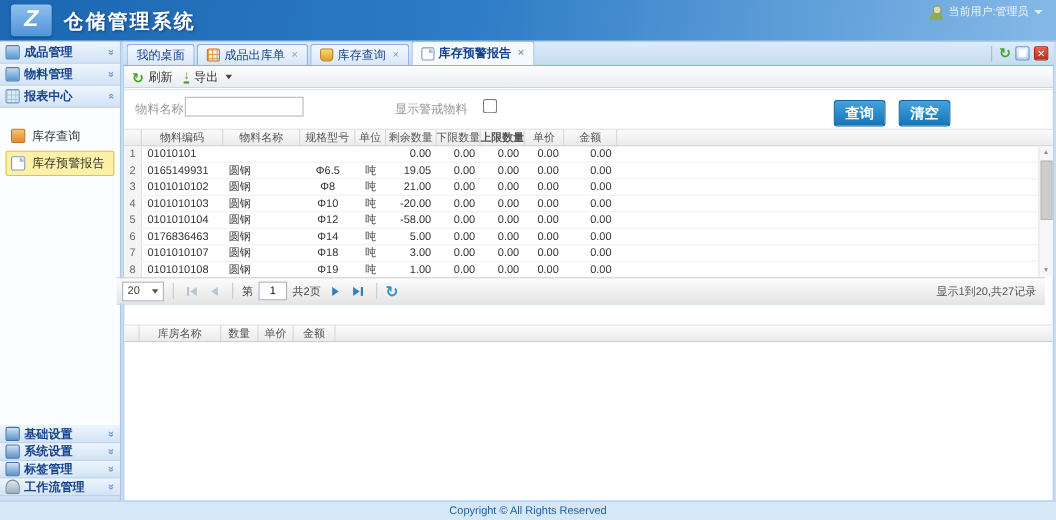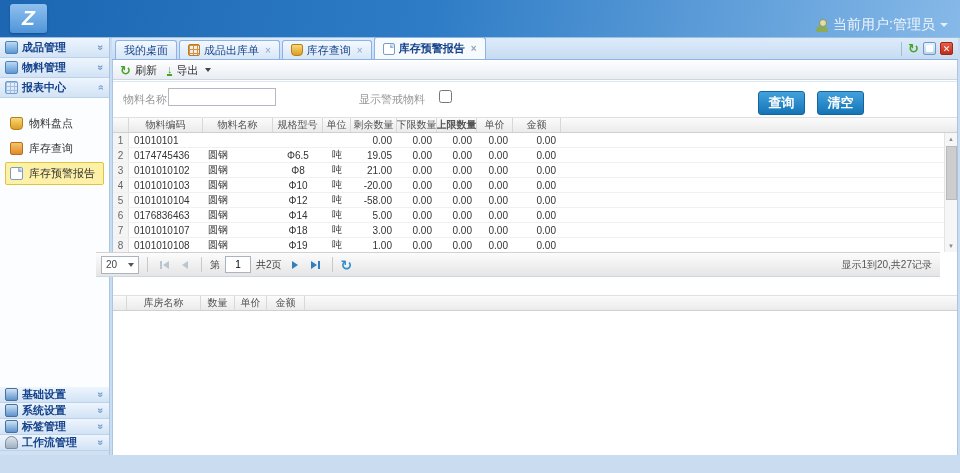--- a/index.html
+++ b/index.html
@@ -9,22 +9,22 @@
 
   
   .header{position:absolute;left:0;top:0;width:960px;height:38px;
     background:linear-gradient(100deg,#1c66b2 0%,#2e7cc6 45%,#86b9e8 100%);
     border-bottom:1px solid #9cc0e2}
   .logo{position:absolute;left:10px;top:4px;width:37px;height:29px;border-radius:3px;
     background:linear-gradient(180deg,#8fc0ef,#4f95d9);color:#fff;font-weight:bold;font-style:italic;
     font-size:21px;text-align:center;line-height:28px;box-shadow:0 1px 2px rgba(0,30,80,.35)}
   .app-title{position:absolute;left:58px;top:7px;color:#fff;font-size:18px;font-weight:bold;
     letter-spacing:2px;text-shadow:1px 1px 2px rgba(0,20,70,.45)}
-  .user-box{position:absolute;right:12px;top:16px;display:flex;align-items:center;gap:5px;
-    color:#eef5fc;font-size:14px;cursor:pointer}
+  .user-box{position:absolute;right:12px;top:4px;display:flex;align-items:center;gap:5px;
+    color:#eef5fc;font-size:10px;cursor:pointer}
   .ic-user{position:relative;width:12px;height:13px;display:inline-block}
   .ic-user::before{content:"";position:absolute;left:3px;top:0;width:6px;height:6px;border-radius:50%;
     background:#e8d9ae;border:1px solid #7c9b50}
   .ic-user::after{content:"";position:absolute;left:0;bottom:0;width:12px;height:6px;
     border-radius:6px 6px 2px 2px;background:#8cab57}
   .caret-down{width:0;height:0;border-top:4px solid #e3eefa;border-left:4px solid transparent;border-right:4px solid transparent}
 
   
   .sidebar{position:absolute;left:0;top:38px;width:110px;height:417px;display:flex;flex-direction:column;
     background:#cfe1f3;border-right:1px solid #aac6e4}
@@ -116,21 +116,21 @@
   .grid-row{display:flex;height:15px;border-bottom:1px solid #f0f0f0;font-size:10px;color:#333;cursor:pointer}
   .gc{display:flex;align-items:center;padding:0 5px;flex:none;white-space:nowrap;overflow:hidden}
   .gc.right{justify-content:flex-end}
   .gc.center{justify-content:center;padding:0 1px}
   .gc.rownum{background:#f4f4f4;border-right:1px solid #e2e2e2;color:#666;justify-content:center;padding:0}
   .scrollbar{position:absolute;right:0;top:0;width:13px;height:119px;background:#f6f6f6;border-left:1px solid #e4e4e4;cursor:pointer}
   .sb-arrow{position:absolute;left:0;width:12px;height:12px;text-align:center;font-size:6px;color:#8b8b8b;line-height:12px}
   .sb-thumb{position:absolute;left:1px;top:13px;width:11px;height:54px;background:#cdcdcd;border:1px solid #b9b9b9;cursor:grab}
 
   
-  .pagebar{position:absolute;left:96px;top:252px;width:844px;height:25px;
+  .pagebar{position:absolute;left:106px;top:252px;width:844px;height:25px;
     background:linear-gradient(180deg,#fcfcfc,#e5e5e5);border-top:1px solid #d2d2d2;border-bottom:1px solid #ccd7e3;
     display:flex;align-items:center;gap:5px;padding:0 5px;font-size:10px;color:#444}
   .ps-select{width:38px;height:18px;border:1px solid #a9b4c0;background:#fff;display:flex;
     align-items:center;justify-content:space-between;padding:0 4px;cursor:pointer}
   .ps-caret{width:0;height:0;border-top:4px solid #555;border-left:3px solid transparent;border-right:3px solid transparent}
   .pg-sep{width:1px;height:15px;background:#c9c9c9;margin:0 3px}
   .pg-btn{width:16px;height:16px;display:flex;align-items:center;justify-content:center;gap:1px;cursor:pointer}
   .bar{width:2px;height:8px}
   .t-l{width:0;height:0;border-top:4px solid transparent;border-bottom:4px solid transparent;border-right:6px solid}
   .t-r{width:0;height:0;border-top:4px solid transparent;border-bottom:4px solid transparent;border-left:6px solid}
@@ -153,20 +153,21 @@
     border-top:1px solid #aecbe8;display:flex;align-items:center;justify-content:center;
     color:#1d5fa8;font-size:10px}
 </style>
 </head>
 <body>
 
 <div id="app">
 
   <div class="header">
     <div class="logo">Z</div>
+    <div class="app-title">仓储管理系统</div>
     <div class="user-box">
       <span class="ic-user"></span>
       <span>当前用户:管理员</span>
       <span class="caret-down"></span>
     </div>
   </div>
 
   <div class="sidebar">
     <div id="side-top" style="display:contents"><div class="side-group">
           <span class="ico ic-box-blue"></span>
@@ -175,24 +176,20 @@
         </div><div class="side-group">
           <span class="ico ic-box-blue"></span>
           <span>物料管理</span>
           <span class="chev">»</span>
         </div><div class="side-group">
           <span class="ico ic-grid-blue"></span>
           <span>报表中心</span>
           <span class="chev up">»</span>
         </div></div>
     <div class="side-panel" id="side-panel">
-        <div class="side-item">
-          <span class="ico ic-basket"></span>
-          <span>物料盘点</span>
-        </div>
         <div class="side-item">
           <span class="ico ic-stack-orange"></span>
           <span>库存查询</span>
         </div>
         <div class="side-item selected">
           <span class="ico ic-doc"></span>
           <span>库存预警报告</span>
         </div>
       </div>
     <div id="side-bottom" style="display:contents"><div class="side-group small">
@@ -284,21 +281,21 @@
           <div class="gc center" style="width: 50px;"></div>
           <div class="gc center" style="width: 28px;"></div>
           <div class="gc right" style="width: 46px;">0.00</div>
           <div class="gc right" style="width: 40px;">0.00</div>
           <div class="gc right" style="width: 40px;">0.00</div>
           <div class="gc right" style="width: 36px;">0.00</div>
           <div class="gc right" style="width: 48px;">0.00</div>
         </div>
         <div class="grid-row">
           <div class="gc rownum" style="width: 16px;">2</div>
-          <div class="gc" style="width: 74px;">0174745436</div>
+          <div class="gc" style="width: 74px;">0165149931</div>
           <div class="gc" style="width: 70px;">圆钢</div>
           <div class="gc center" style="width: 50px;">Φ6.5</div>
           <div class="gc center" style="width: 28px;">吨</div>
           <div class="gc right" style="width: 46px;">19.05</div>
           <div class="gc right" style="width: 40px;">0.00</div>
           <div class="gc right" style="width: 40px;">0.00</div>
           <div class="gc right" style="width: 36px;">0.00</div>
           <div class="gc right" style="width: 48px;">0.00</div>
         </div>
         <div class="grid-row">
@@ -412,14 +409,17 @@
 
   <div class="detail-grid grid-header" id="detail-header">
       <div class="gh-cell" style="width: 14px;"></div>
       <div class="gh-cell" style="width: 74px;">库房名称</div>
       <div class="gh-cell" style="width: 34px;">数量</div>
       <div class="gh-cell" style="width: 32px;">单价</div>
       <div class="gh-cell" style="width: 38px;">金额</div>
       <div class="gh-cell gh-fill"></div>
     </div>
 
+  <div class="footer">
+    <span>Copyright © All Rights Reserved</span>
+  </div>
 
 </div>
 
 </body></html>

